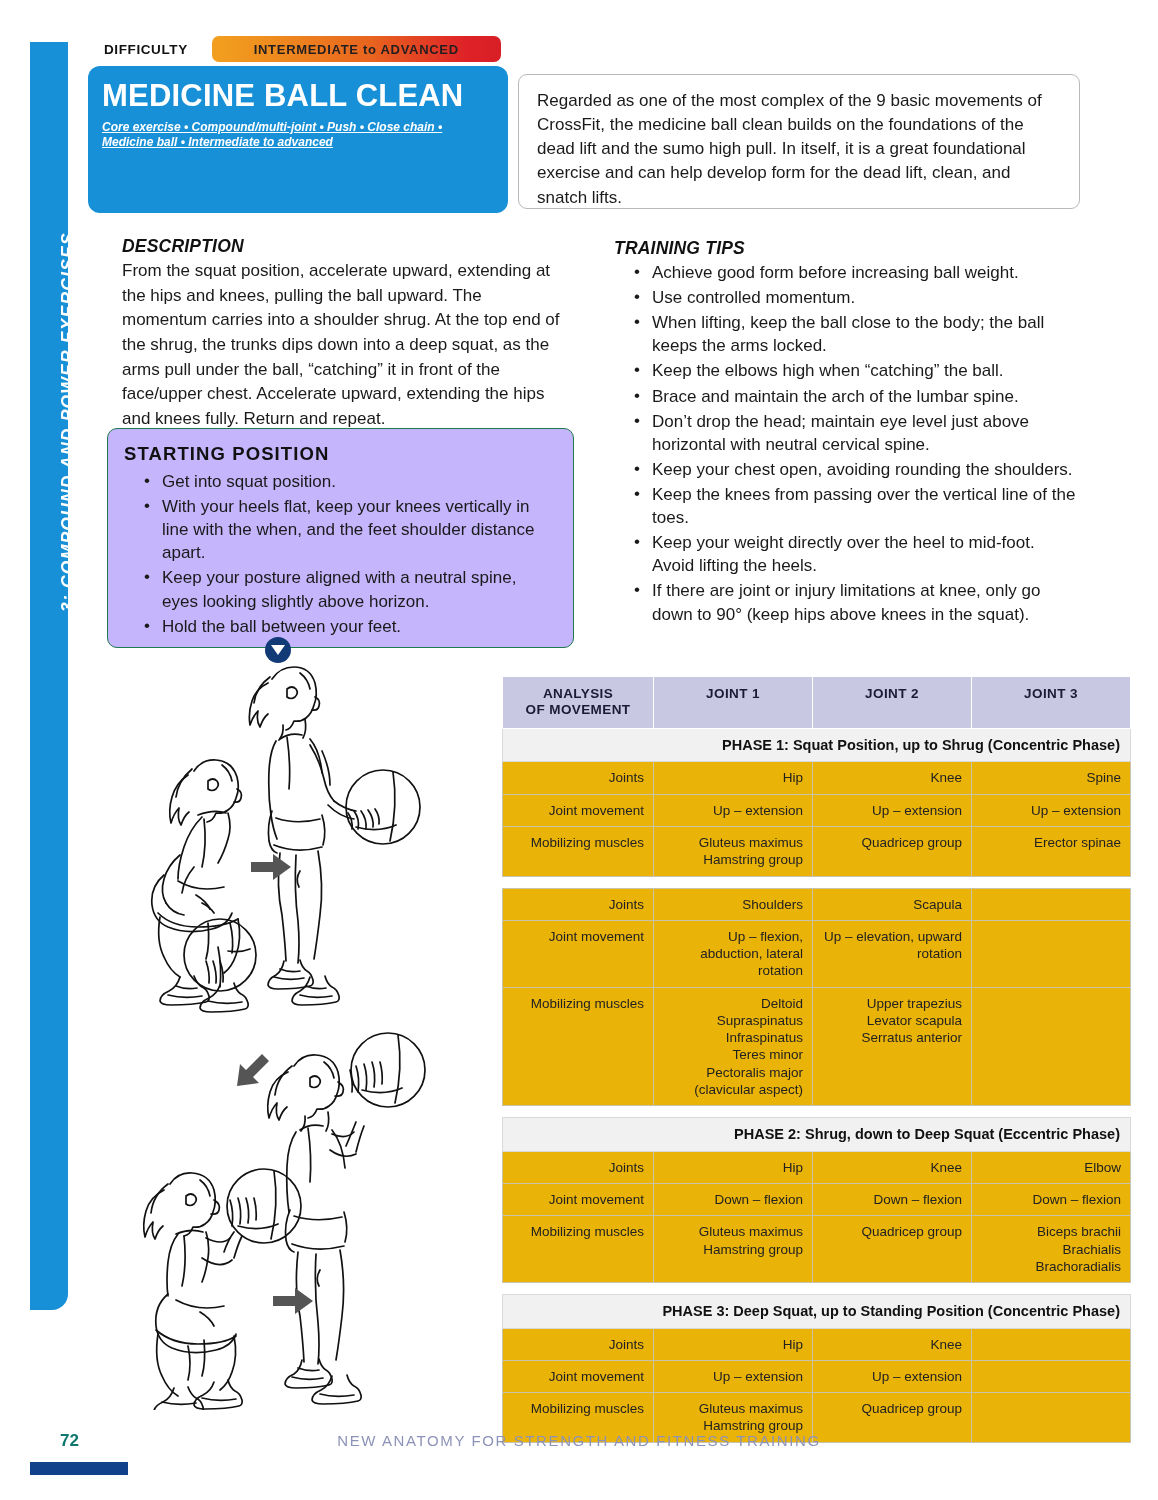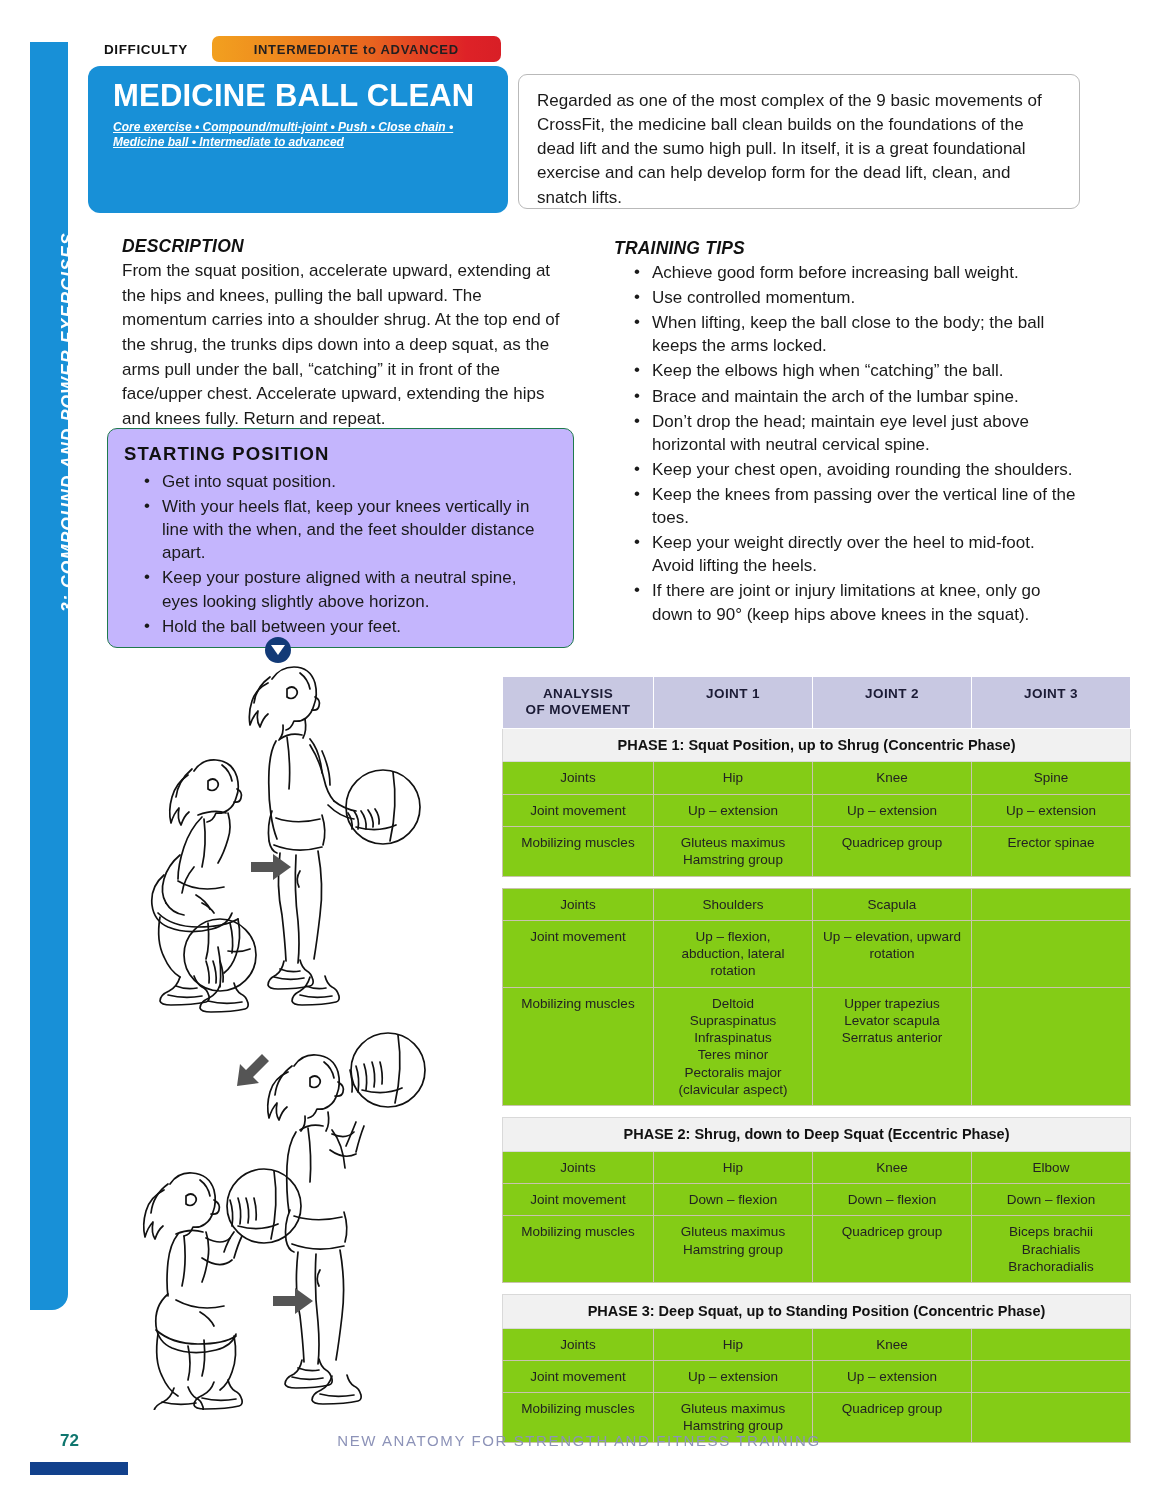--- a/index.html
+++ b/index.html
@@ -75,21 +75,21 @@
 
   
   .title-panel {
     position: absolute;
     left: 88px;
     top: 66px;
     width: 420px;
     height: 147px;
     background: #1890d7;
     border-radius: 12px;
-    padding: 14px 22px 0 25px;
+    padding: 14px 22px 0 14px;
     box-sizing: border-box;
     z-index: 3;
   }
   .exercise-title {
     color: #ffffff;
     font-size: 31px;
     font-weight: bold;
     letter-spacing: 0.2px;
     line-height: 1.05;
     margin: 0 0 7px 0;
@@ -234,36 +234,36 @@
     border-collapse: collapse;
     font-size: 13.5px;
     color: #222;
     table-layout: fixed;
   }
   .analysis-table th,
   .analysis-table td {
     border: 1px solid #c9c3ae;
     padding: 7px 9px;
     vertical-align: top;
-    text-align: center;
+    text-align: right;
     font-weight: normal;
     line-height: 1.28;
   }
   .analysis-table th {
     background: #c8c8e2;
     border: 1px solid #ffffff;
     text-align: center;
     font-weight: bold;
     font-size: 13.5px;
     letter-spacing: 0.4px;
     color: #1b1b35;
     padding: 9px 4px;
     line-height: 1.22;
   }
-  .analysis-table td { background: #84cc16; }
+  .analysis-table td { background: #eab308; }
   td.phase-cell {
     background: #f1f1f1;
     font-weight: bold;
     font-size: 14.5px;
     color: #111;
     padding: 7px 10px;
     border: 1px solid #d9d9d9;
   }
   tr.spacer-row td {
     background: #ffffff;

